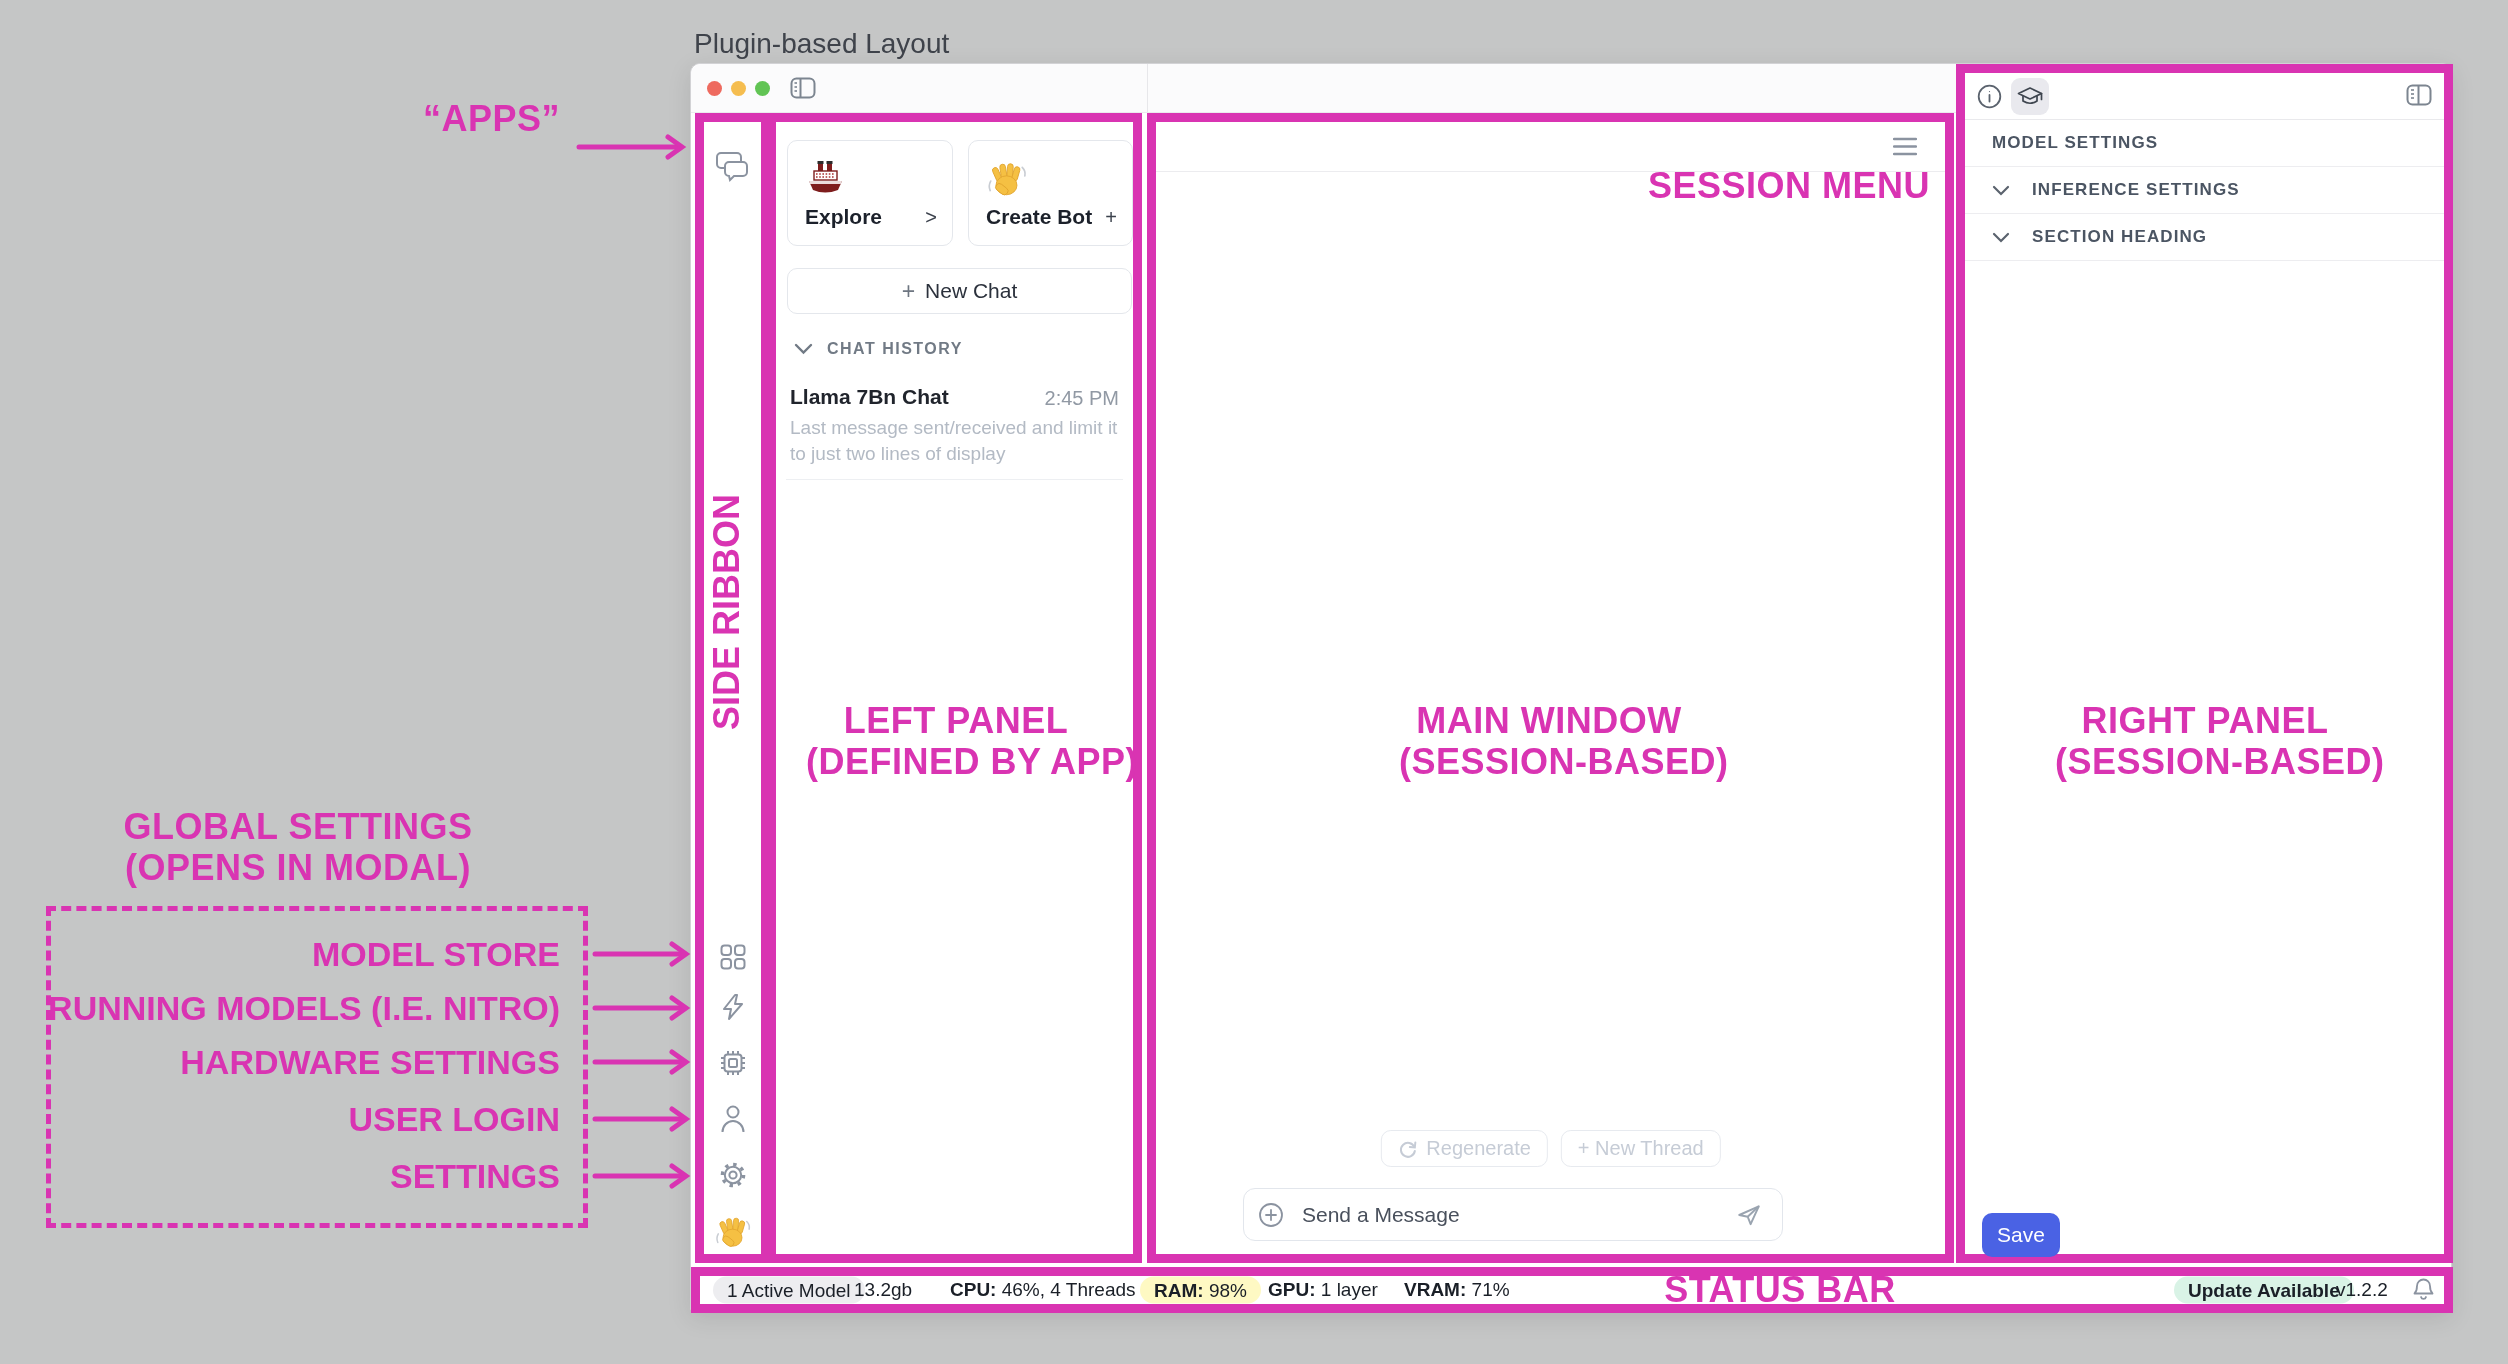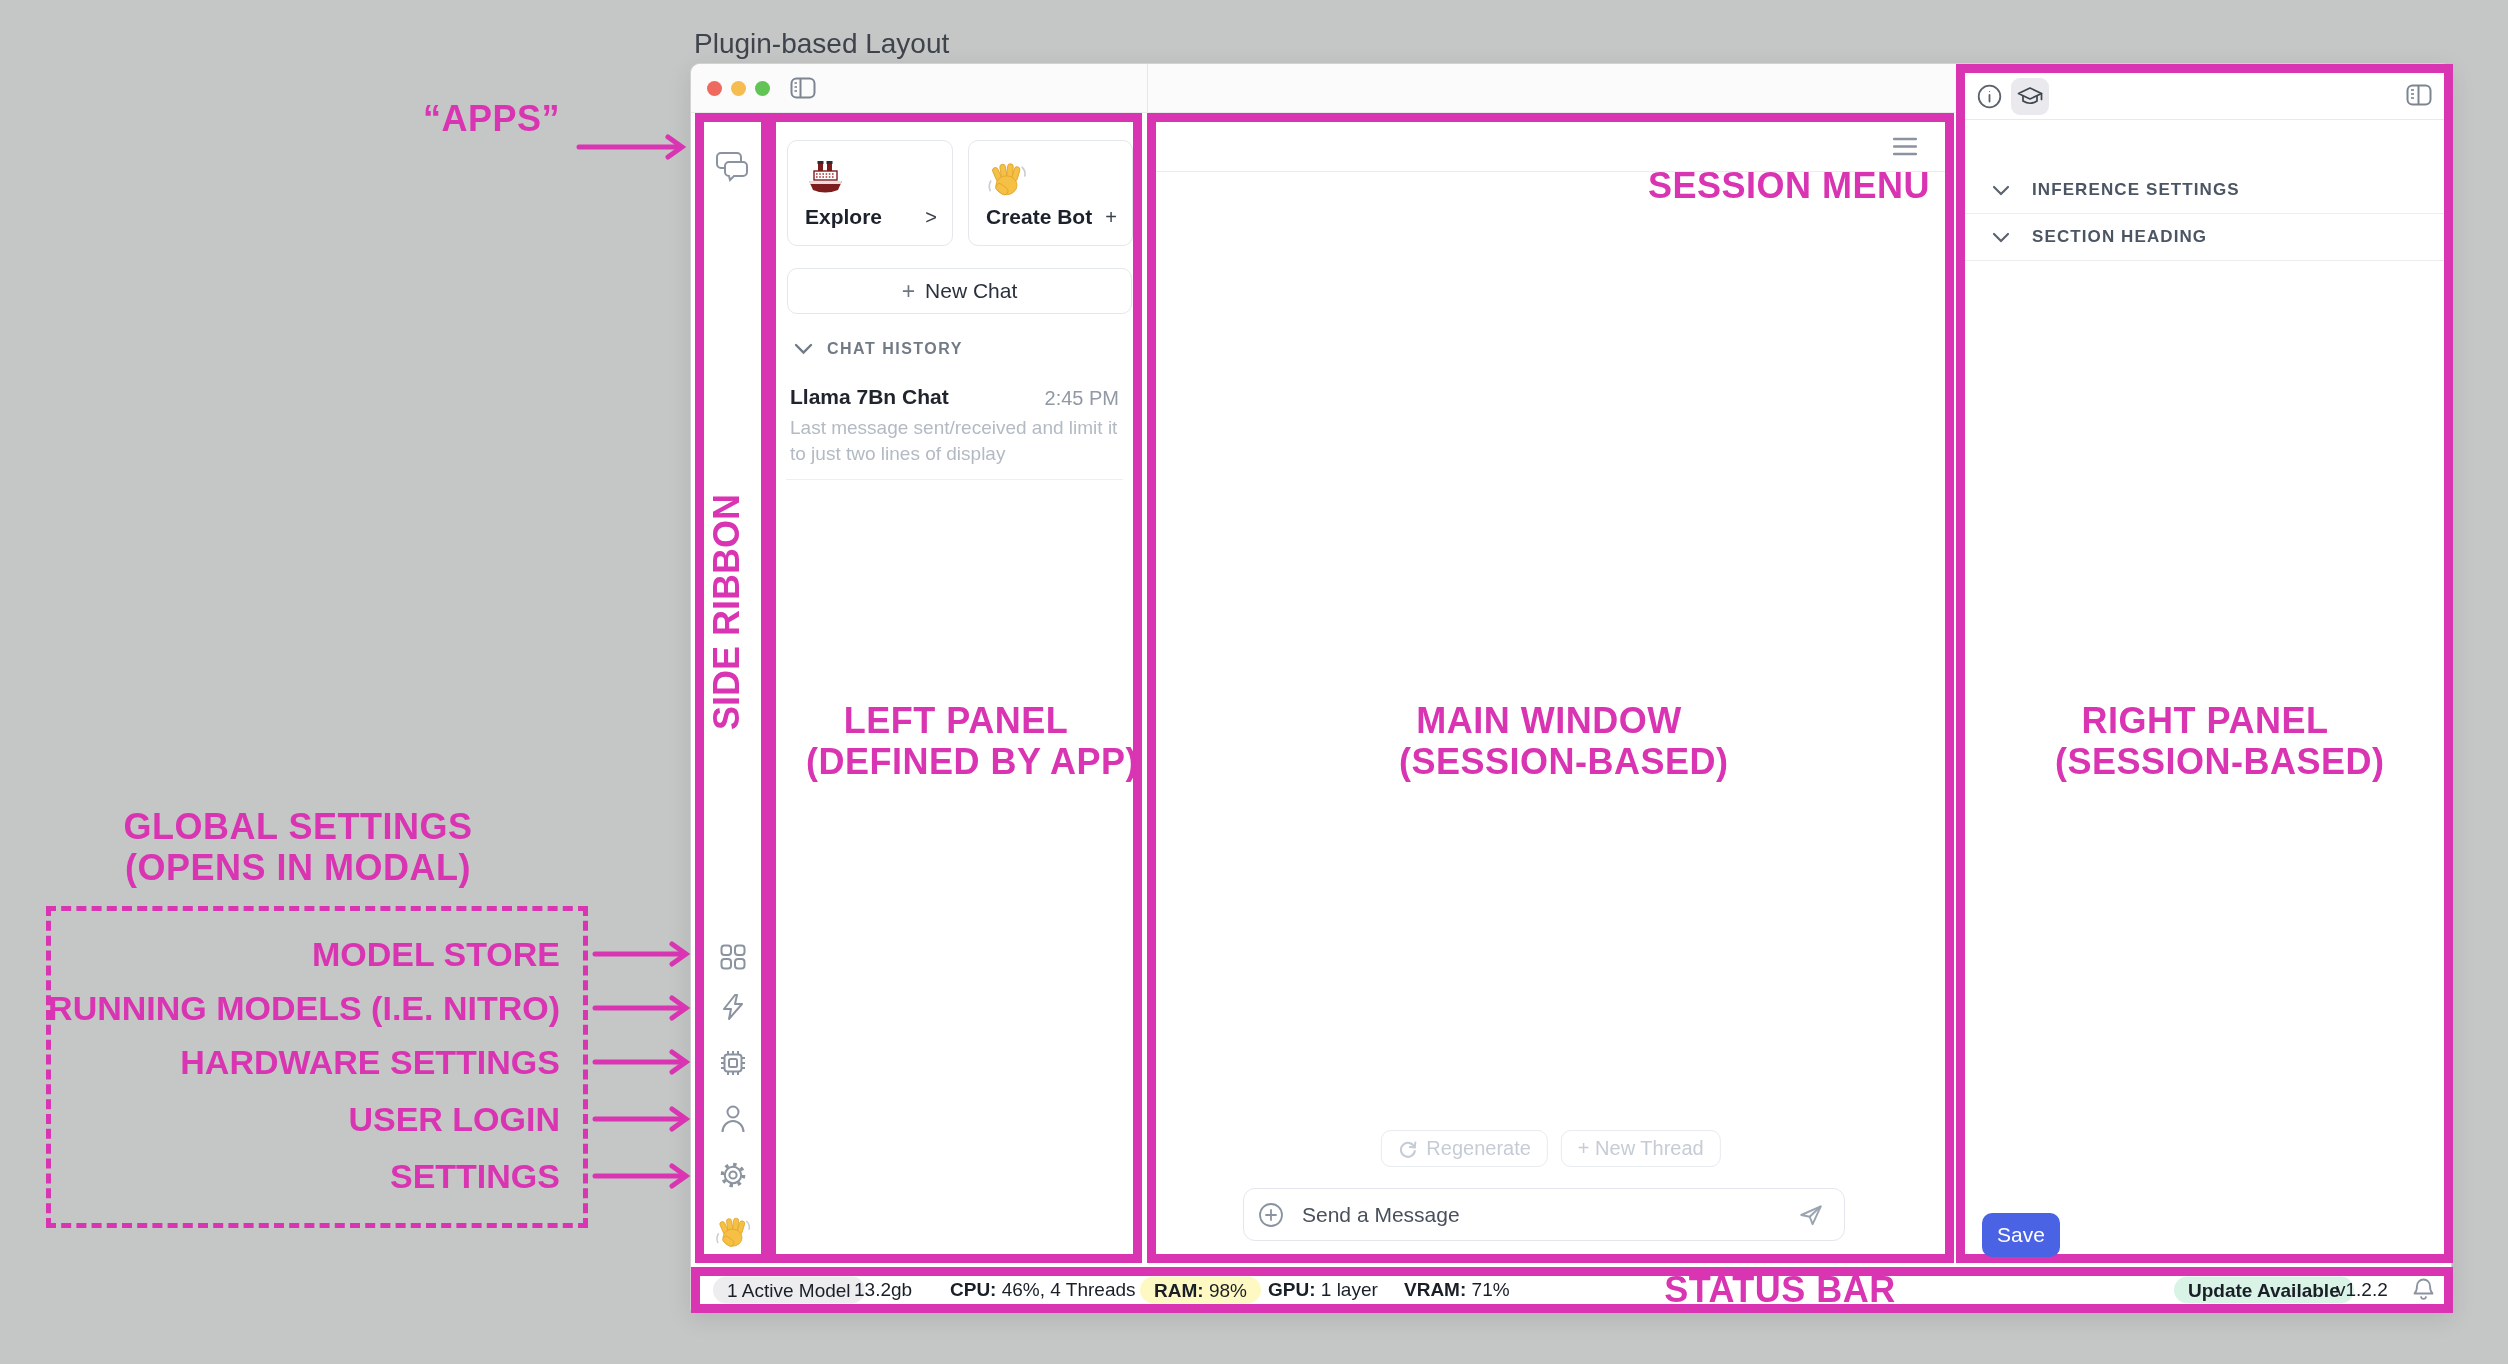--- a/index.html
+++ b/index.html
@@ -48,21 +48,21 @@
   .newchat .plus{color:#6e7681;font-size:23px;font-weight:400}
   .hist-header{left:18px;top:218px;display:flex;align-items:center;gap:14px}
   .hist-title{font-size:16px;font-weight:700;letter-spacing:1.5px;color:#717a85}
   .chat-title{left:14px;top:263px;font-size:21px;font-weight:600;color:#20242c}
   .chat-time{right:14px;top:265px;font-size:20px;color:#9199a4}
   .chat-preview{left:14px;top:293px;width:332px;font-size:19px;line-height:26px;color:#b3bac4}
   .chat-div{left:10px;top:357px;width:337px;height:1px;background:#edeff2}
 
   
   .main-topbar{left:0;top:0;width:100%;height:50px;border-bottom:1px solid #ececef;box-sizing:border-box}
-  .composer{left:87px;top:1066px;width:602px;height:53px;border:1.5px solid #e2e6ec;border-radius:12px;
+  .composer{left:87px;top:1066px;width:540px;height:53px;border:1.5px solid #e2e6ec;border-radius:12px;
     box-sizing:border-box;display:flex;align-items:center}
   .composer .ph{font-size:21px;color:#49505c;margin-left:18px}
   .btnrow{top:1008px;left:50%;transform:translateX(-50%);display:flex;gap:13px}
   .ghostbtn{height:37px;border:1.5px solid #e7eaef;border-radius:10px;display:flex;align-items:center;
     gap:9px;padding:0 16px;font-size:20px;color:#c6ccd6;background:#fff;box-sizing:border-box}
 
   
   .rp-toolbar{left:0;top:0;width:100%;height:47px;border-bottom:1px solid #e9e9ec;box-sizing:border-box}
   .capbtn{left:46px;top:5px;width:38px;height:37px;background:#e9e9ee;border-radius:9px;
     display:flex;align-items:center;justify-content:center}
@@ -309,20 +309,23 @@
         <svg width="26" height="22" viewBox="0 0 26 22" fill="none" stroke="#7c8590" stroke-width="2">
           <rect x="1.5" y="1.5" width="23" height="19" rx="5"></rect>
           <line x1="12.5" y1="1.5" x2="12.5" y2="20.5"></line>
           <line x1="5" y1="6" x2="8" y2="6" stroke-width="1.6"></line>
           <line x1="5" y1="10" x2="8" y2="10" stroke-width="1.6"></line>
           <line x1="5" y1="14" x2="8" y2="14" stroke-width="1.6"></line>
         </svg>
       </span>
     </div>
 
+    <div class="abs rp-row" style="top:47px">
+      <span class="rlabel">MODEL SETTINGS</span>
+    </div>
     <div class="abs rp-row" style="top:94px">
       <span>
         <svg width="18" height="11" viewBox="0 0 18 11" fill="none" stroke="#5b636e" stroke-width="2.2" stroke-linecap="round">
           <polyline points="2,2 9,9 16,2"></polyline>
         </svg>
       </span>
       <span class="rlabel">INFERENCE SETTINGS</span>
     </div>
     <div class="abs rp-row" style="top:141px">
       <span>

